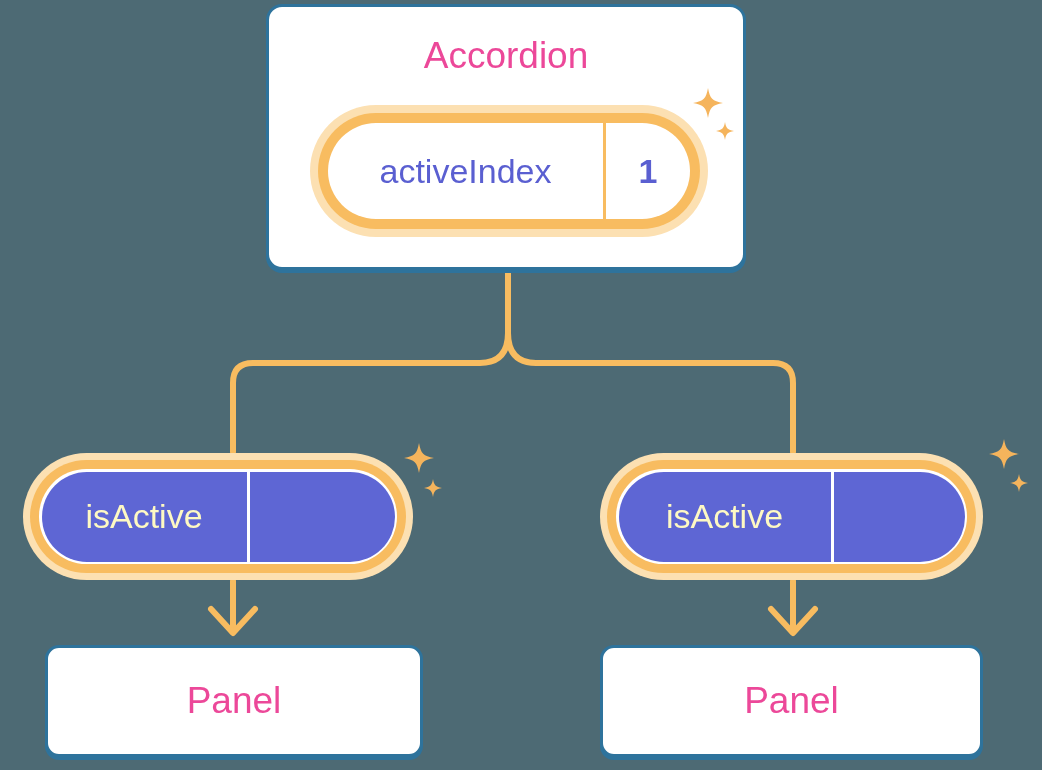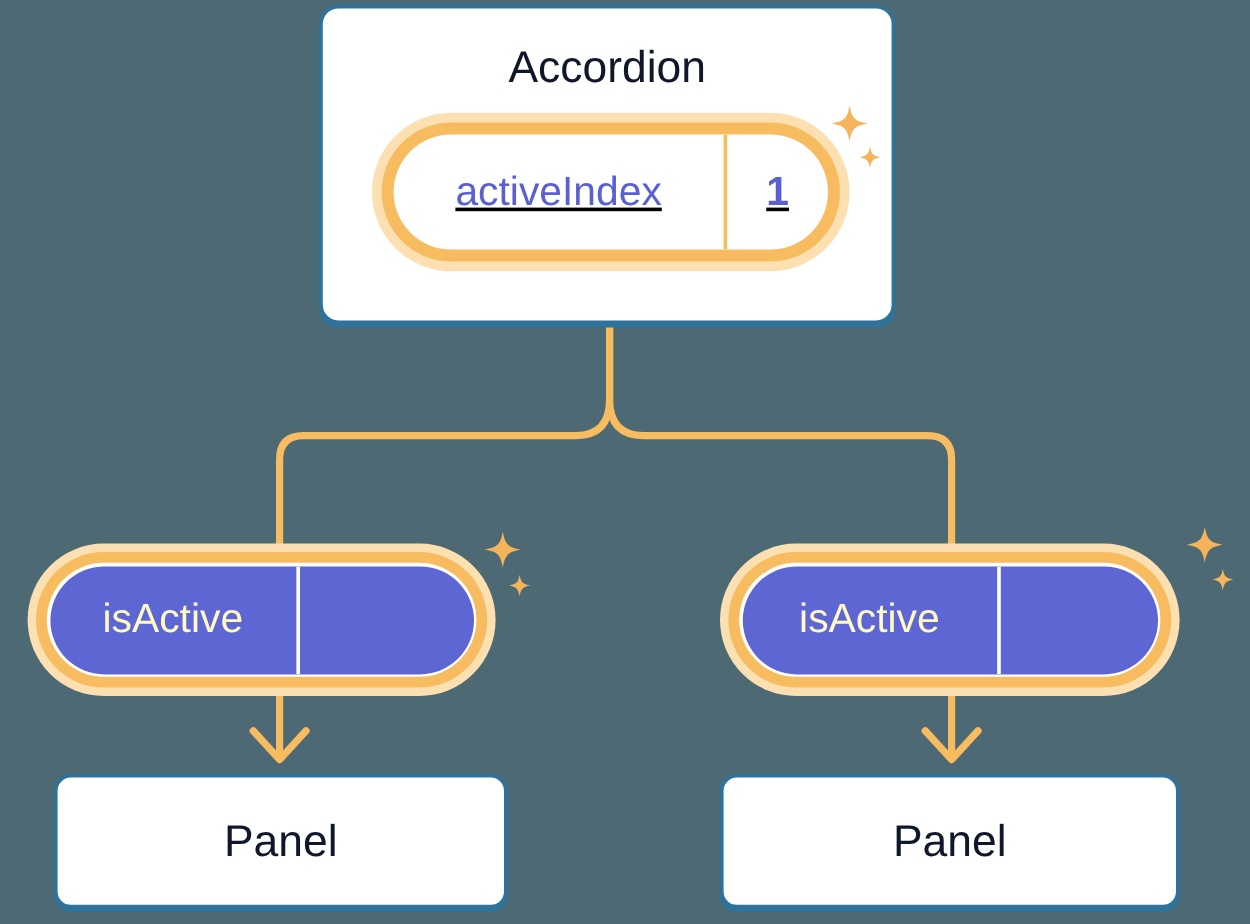--- a/index.html
+++ b/index.html
@@ -11,21 +11,21 @@
   .connectors { position:absolute; left:0; top:0; width:1042px; height:770px; }
 
   
   .box {
     position:absolute; box-sizing:border-box;
     background:#FFFFFF; border:3px solid #2E739C; border-radius:16px;
     box-shadow:0 3px 0 #2E739C;
   }
   .box-title {
     width:100%; text-align:center;
-    font-size:37px; font-weight:500; color:#0f172a;
+    font-size:37px; font-weight:500; color:#ec4899;
   }
   .accordion-box { left:266px; top:4px; width:480px; height:266px; }
   .accordion-box .box-title { position:absolute; top:28px; left:0; }
   .panel-box { display:flex; align-items:center; justify-content:center; border-radius:14px; }
   .panel-left  { left:45px;  top:645px; width:378px; height:112px; }
   .panel-right { left:600px; top:645px; width:383px; height:112px; }
 
   
   .pill { position:absolute; box-sizing:border-box; border-radius:999px; background:#FCE0B2; }
   .pill, .pill * { box-sizing:border-box; }
@@ -66,21 +66,21 @@
     <path d="M508 270 V333 Q508 363 480 363 H253 Q233 363 233 383 V452"></path>
     <path d="M508 270 V333 Q508 363 536 363 H773 Q793 363 793 383 V452"></path>
     <path d="M233 581 V632"></path>
     <path d="M211 609 L233 633 L255 609"></path>
     <path d="M793 581 V632"></path>
     <path d="M771 609 L793 633 L815 609"></path>
   </svg>
 
   <div class="box accordion-box">
     <div class="box-title">Accordion</div>
-    <div class="pill state-pill" style="position:absolute; left:41px; top:87px;text-decoration:underline;">
+    <div class="pill state-pill" style="position:absolute; left:41px; top:98px;">
       <div class="pill-orange">
         <div class="pill-core">
           <div class="pill-cell pill-label">activeIndex</div>
           <div class="pill-divider"></div>
           <div class="pill-cell pill-value">1</div>
         </div>
       </div>
     </div>
   </div>
 

